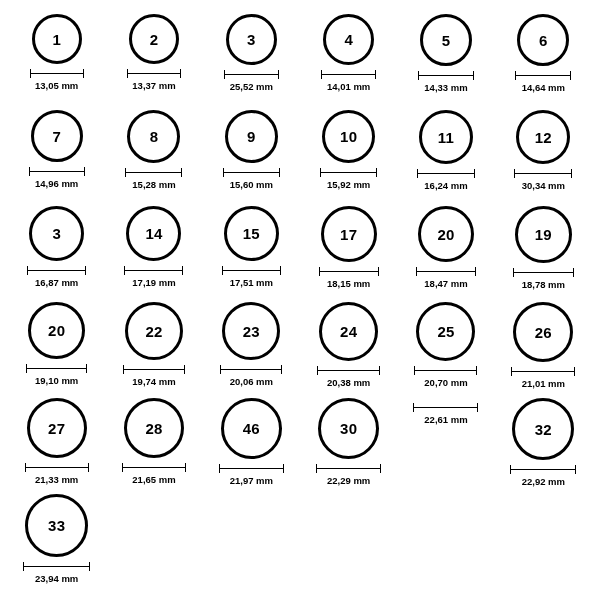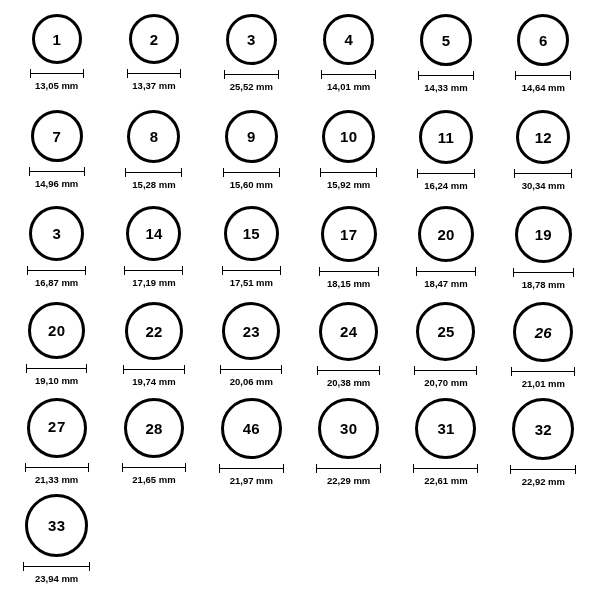--- a/index.html
+++ b/index.html
@@ -337,32 +337,32 @@
           <span class="ring-label">25</span>
         </div>
         <div class="measure" style="width: 63px;">
           <div class="bar"></div>
           <div class="tick left"></div>
           <div class="tick right"></div>
         </div>
         <div class="mm">20,70 mm</div>
       </div>
       <div class="cell">
-        <div class="ring" style="width: 60px; height: 60px; font-style: italic;">
+        <div class="ring" style="width: 60px; height: 60px;">
           <span class="ring-label">26</span>
         </div>
         <div class="measure" style="width: 64px;">
           <div class="bar"></div>
           <div class="tick left"></div>
           <div class="tick right"></div>
         </div>
         <div class="mm">21,01 mm</div>
       </div>
       <div class="cell">
-        <div class="ring" style="width: 60px; height: 60px; font-family: Liberation Mono, monospace;">
+        <div class="ring" style="width: 60px; height: 60px;">
           <span class="ring-label">27</span>
         </div>
         <div class="measure" style="width: 64px;">
           <div class="bar"></div>
           <div class="tick left"></div>
           <div class="tick right"></div>
         </div>
         <div class="mm">21,33 mm</div>
       </div>
       <div class="cell">
@@ -392,23 +392,20 @@
           <span class="ring-label">30</span>
         </div>
         <div class="measure" style="width: 65px;">
           <div class="bar"></div>
           <div class="tick left"></div>
           <div class="tick right"></div>
         </div>
         <div class="mm">22,29 mm</div>
       </div>
       <div class="cell">
-        <div class="ring" style="width: 61px; height: 61px;">
-          <span class="ring-label">31</span>
-        </div>
         <div class="measure" style="width: 65px;">
           <div class="bar"></div>
           <div class="tick left"></div>
           <div class="tick right"></div>
         </div>
         <div class="mm">22,61 mm</div>
       </div>
       <div class="cell">
         <div class="ring" style="width: 62px; height: 62px;">
           <span class="ring-label">32</span>

